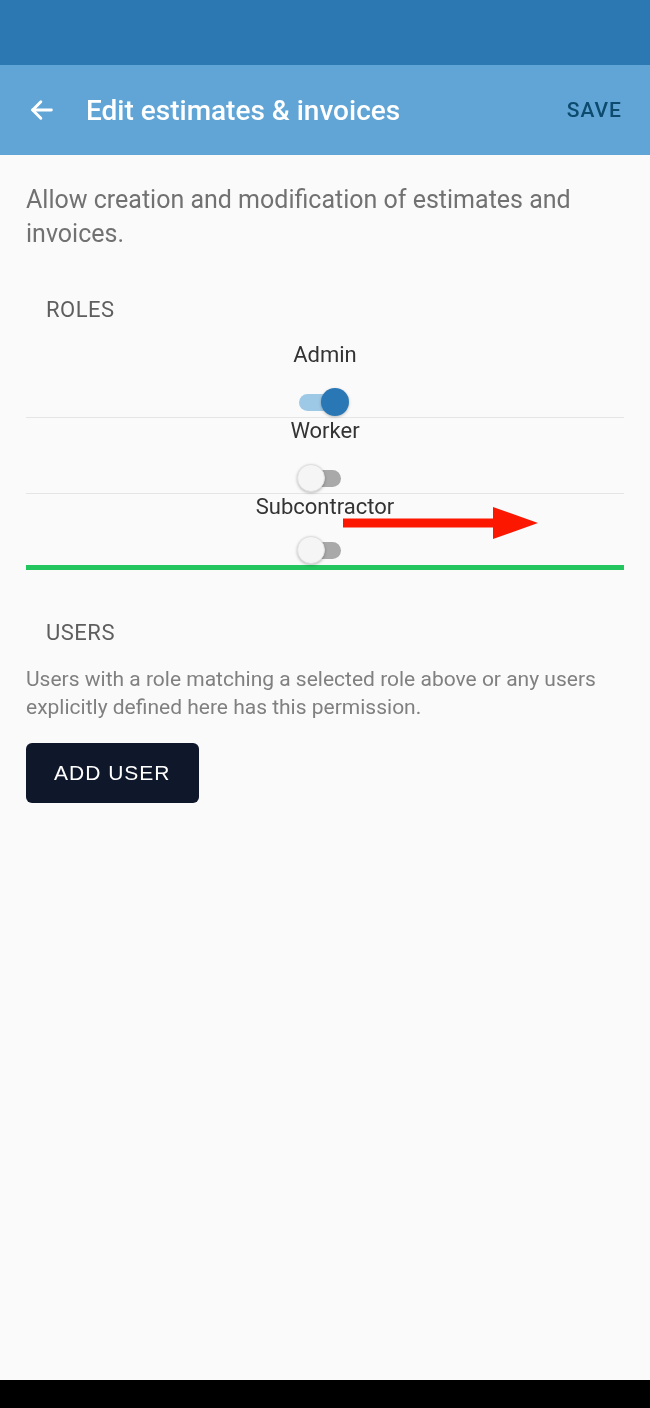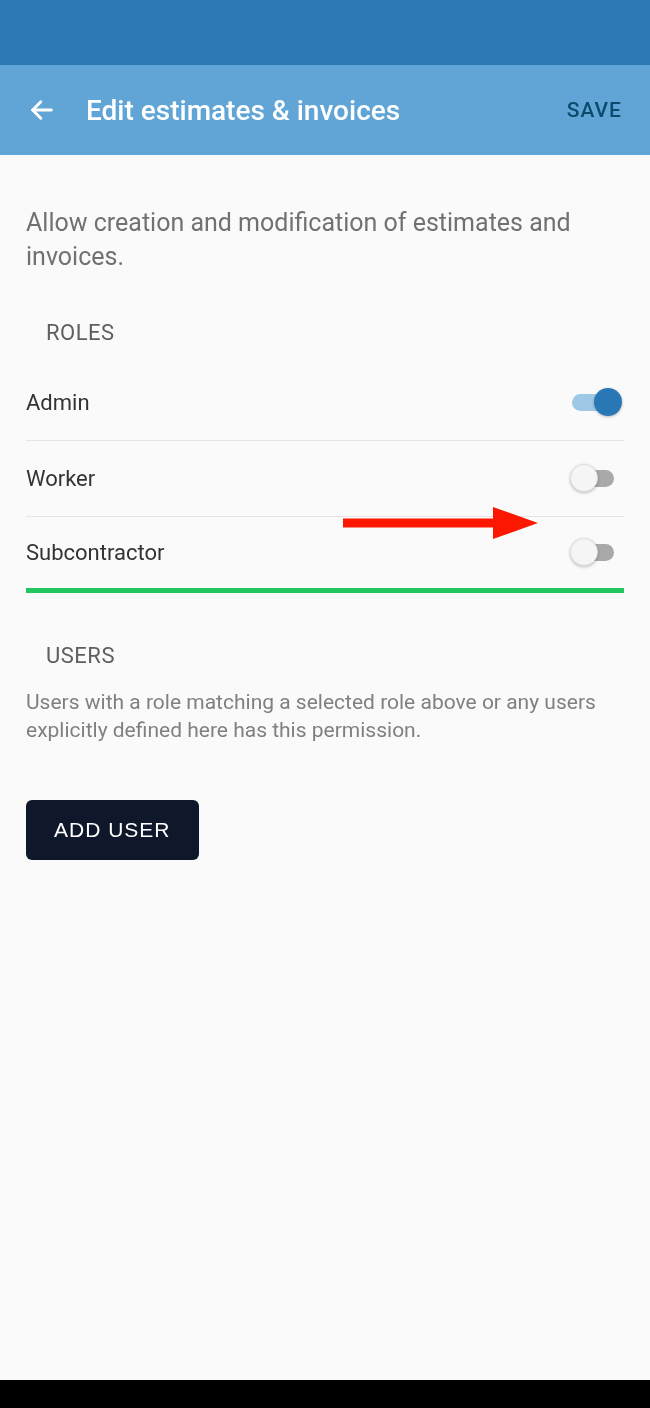--- a/index.html
+++ b/index.html
@@ -54,36 +54,36 @@
       cursor: pointer;
     }
     .content {
       padding: 28px 26px;
     }
     .description {
       color: #717171;
       font-size: 25px;
       line-height: 1.35;
       margin-bottom: 46px;
-      margin-top: 23px;
     }
     .section-header {
       color: #5e5e5e;
       font-size: 22px;
       font-weight: 400;
       letter-spacing: 0.5px;
       margin-bottom: 20px;
       margin-left: 20px;
     }
     .role-row {
       display: flex;
       align-items: center;
       justify-content: space-between;
       height: 76px;
       border-bottom: 1px solid #e5e5e5;
+      flex-direction: column;
     }
     .role-row.last {
       border-bottom: 5px solid #22c55e;
     }
     .role-label {
       font-size: 22px;
       color: #333;
     }
     .toggle {
       position: relative;
@@ -123,21 +123,21 @@
       border: 1px solid #e0e0e0;
     }
     .users-section {
       margin-top: 50px;
     }
     .users-desc {
       color: #808080;
       font-size: 21px;
       line-height: 1.35;
       margin-top: 12px;
-      margin-bottom: 56px;
+      margin-bottom: 22px;
     }
     .add-user-btn {
       background: #0f172a;
       color: #fff;
       border: none;
       border-radius: 6px;
       padding: 18px 28px;
       font-size: 21px;
       font-weight: 500;
       letter-spacing: 1px;

